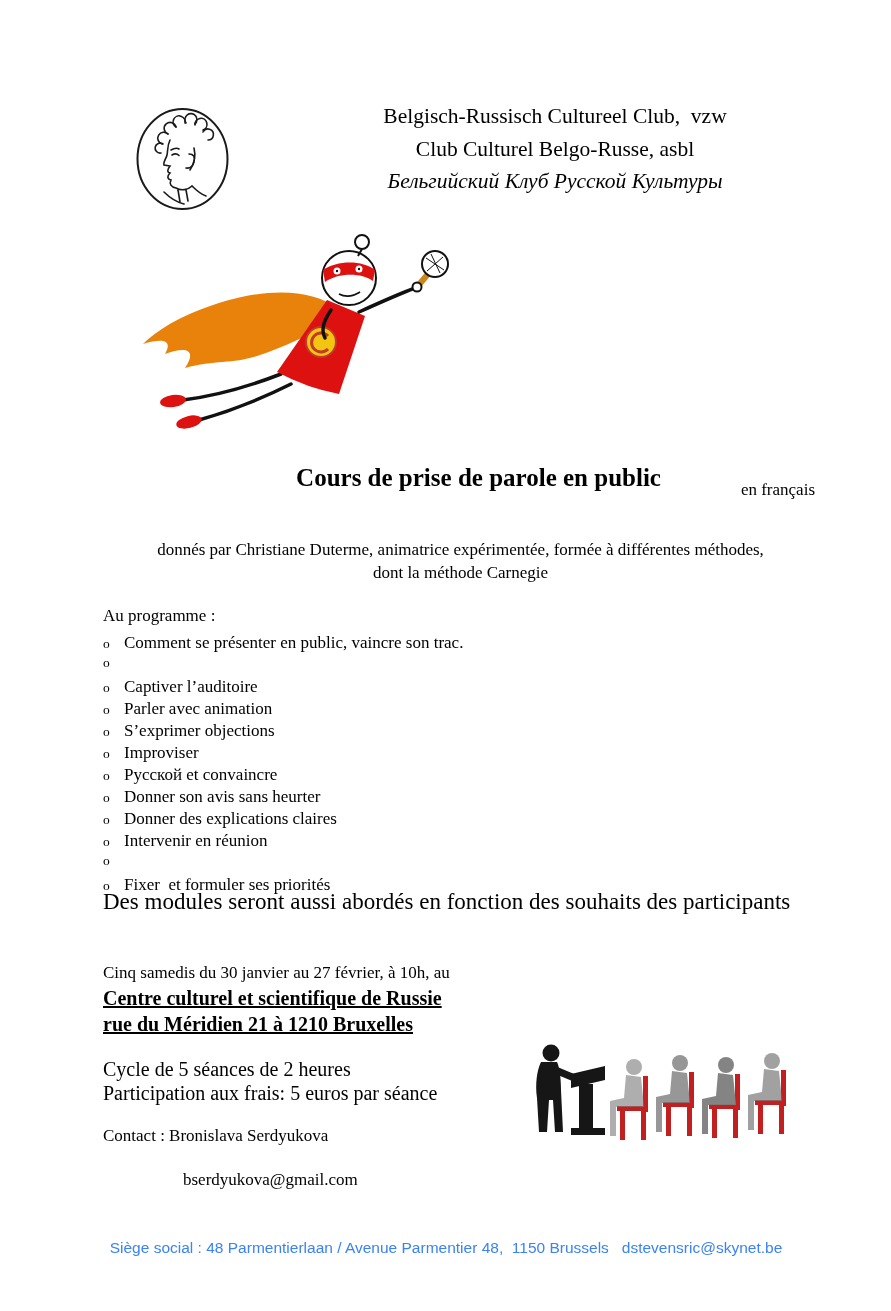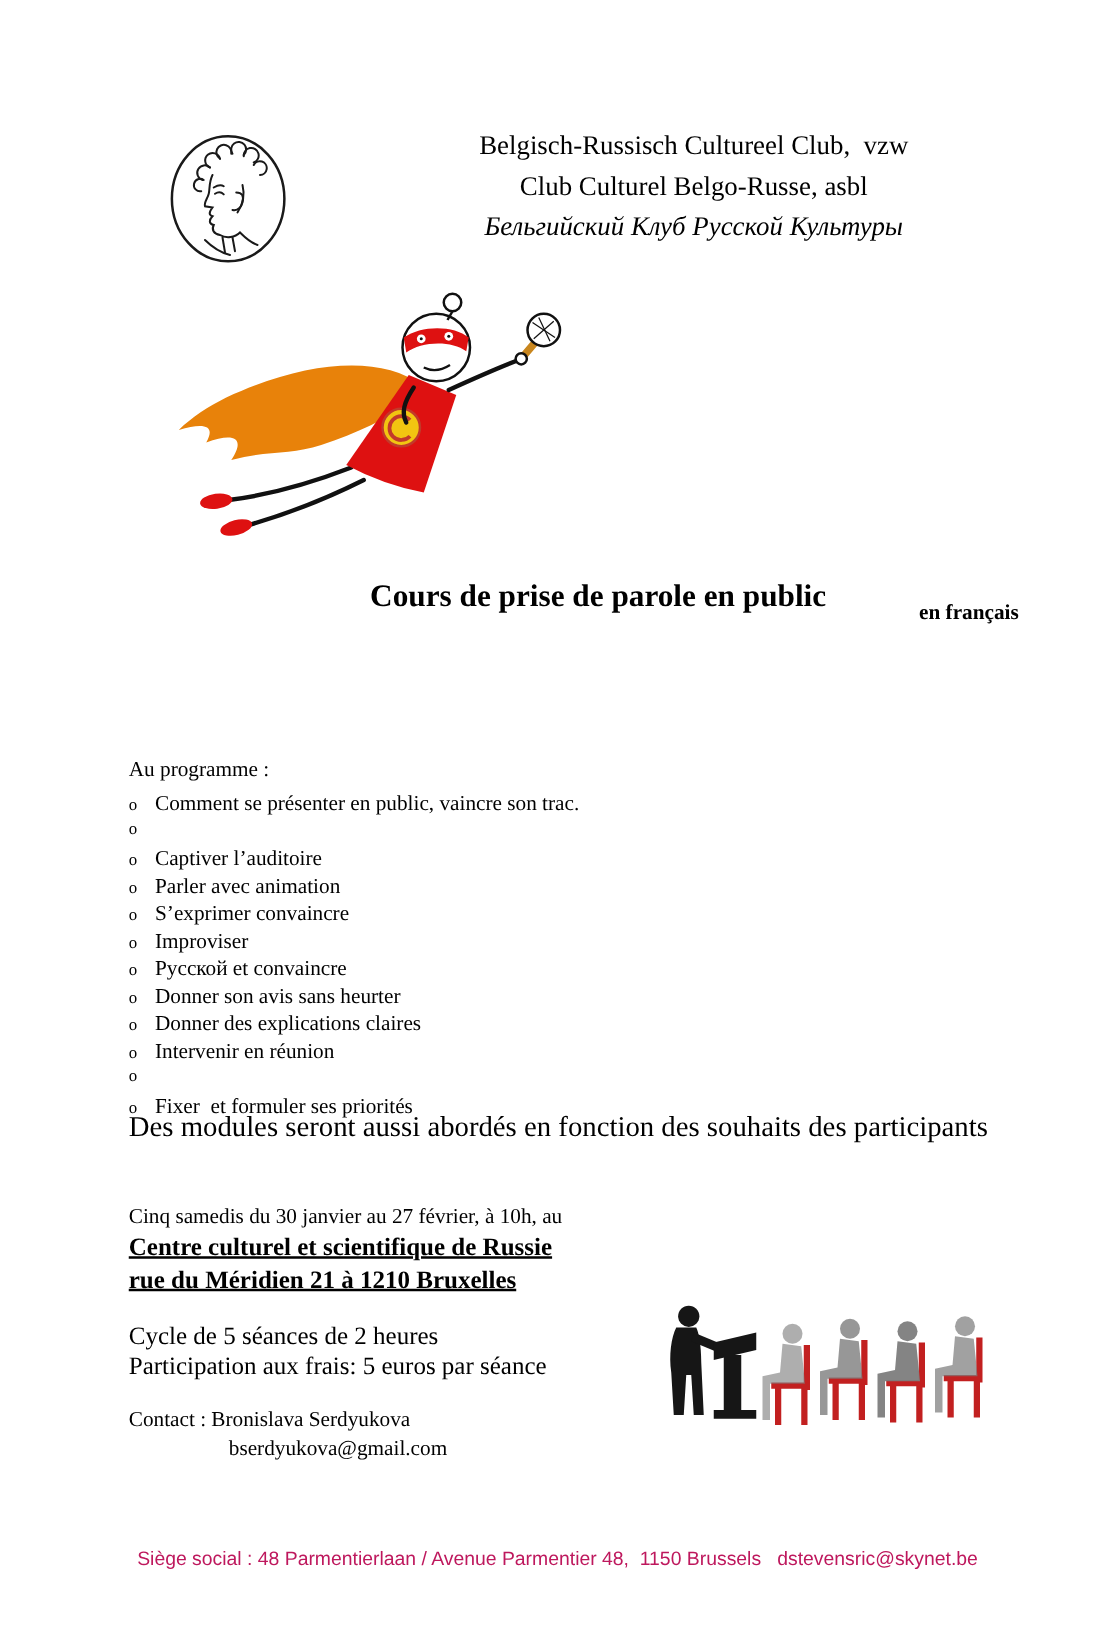--- a/index.html
+++ b/index.html
@@ -12,46 +12,46 @@
 
   .club-titles { left:295px; top:100px; width:520px; text-align:center;
                  font-size:21.5px; line-height:32.5px; }
   .club-line.italic { font-style:italic; }
 
   .logo { left:134px; top:106px; width:97px; height:106px; }
   .hero { left:115px; top:226px; width:345px; height:220px; }
 
   .title { left:30px; top:446px; width:861px; text-align:center;
            font-size:25px; font-weight:bold; }
-  .subtitle { right:76px; top:480px; font-size:17px; font-weight:bold; }
+  .subtitle { right:76px; top:480px; font-size:17px; font-weight:normal; }
 
   .intro { left:30px; top:538px; width:861px; text-align:center;
            font-size:17px; line-height:23px; }
 
   .program-heading { left:103px; top:606px; font-size:17px; }
   .prog-list { left:103px; top:633px; list-style:none; margin:0; padding:0; }
   .prog-item { display:flex; align-items:baseline; height:22px; font-size:17px; }
   .bullet { width:21px; font-size:13.5px; flex:0 0 21px; }
 
   .modules-note { left:103px; top:889px; font-size:23px; }
 
   .schedule { left:103px; top:960px; }
   .schedule-dates { font-size:17px; line-height:26px; }
   .venue-name, .venue-address { font-size:20px; font-weight:bold; line-height:25.5px;text-decoration:underline; }
 
   .details { left:103px; top:1057px; font-size:20px; line-height:24px; }
 
   .contact { left:103px; top:1124px; font-size:17px; line-height:23px; }
-  .contact-email { padding-left:80px; }
+  .contact-email { padding-left:80px;margin-top:21px; }
 
   .audience { left:527px; top:1040px; width:278px; height:108px; }
 
   .footer { left:20px; top:1239px; width:852px; text-align:center;
             font-size:15.5px; font-family:"Liberation Sans","DejaVu Sans",sans-serif;
-            color:#be185d; }
+            color:#3b82f6; }
 </style>
 </head>
 <body>
 
 <div class="page">
 
   <div class="abs logo">
     <svg width="97" height="106" viewBox="0 0 97 106">
       <ellipse cx="48.5" cy="53" rx="45" ry="50" fill="#fff" stroke="var(--ink-black,#1a1a1a)" stroke-width="2"></ellipse>
       <g fill="none" stroke="var(--ink-black,#1a1a1a)" stroke-width="1.6" stroke-linecap="round">
@@ -120,41 +120,45 @@
         <path d="M311 32 L329 44"></path>
         <path d="M312 45 L328 31"></path>
         <path d="M316 28 L325 47"></path>
       </g>
     </svg>
   </div>
 
   <h1 class="abs title txt" style="margin:18px">Cours de prise de parole en public</h1>
   <div class="abs subtitle txt">en français</div>
 
+  <div class="abs intro">
+    <div class="txt">donnés par Christiane Duterme, animatrice expérimentée, formée à différentes méthodes,</div>
+    <div class="txt">dont la méthode Carnegie</div>
+  </div>
 
   <div class="abs program-heading txt">Au programme :</div>
   <ul class="abs prog-list">
     <li class="prog-item">
         <span class="bullet">o</span>
         <span class="txt">Comment se présenter en public, vaincre son trac.</span>
       </li>
     <li class="prog-item">
         <span class="bullet">o</span>
       </li>
     <li class="prog-item">
         <span class="bullet">o</span>
         <span class="txt">Captiver l’auditoire</span>
       </li>
     <li class="prog-item">
         <span class="bullet">o</span>
         <span class="txt">Parler avec animation</span>
       </li>
     <li class="prog-item">
         <span class="bullet">o</span>
-        <span class="txt">S’exprimer convaincre</span>
+        <span class="txt">S’exprimer objections</span>
       </li>
     <li class="prog-item">
         <span class="bullet">o</span>
         <span class="txt">Improviser</span>
       </li>
     <li class="prog-item">
         <span class="bullet">o</span>
         <span class="txt">Русской et convaincre</span>
       </li>
     <li class="prog-item">

